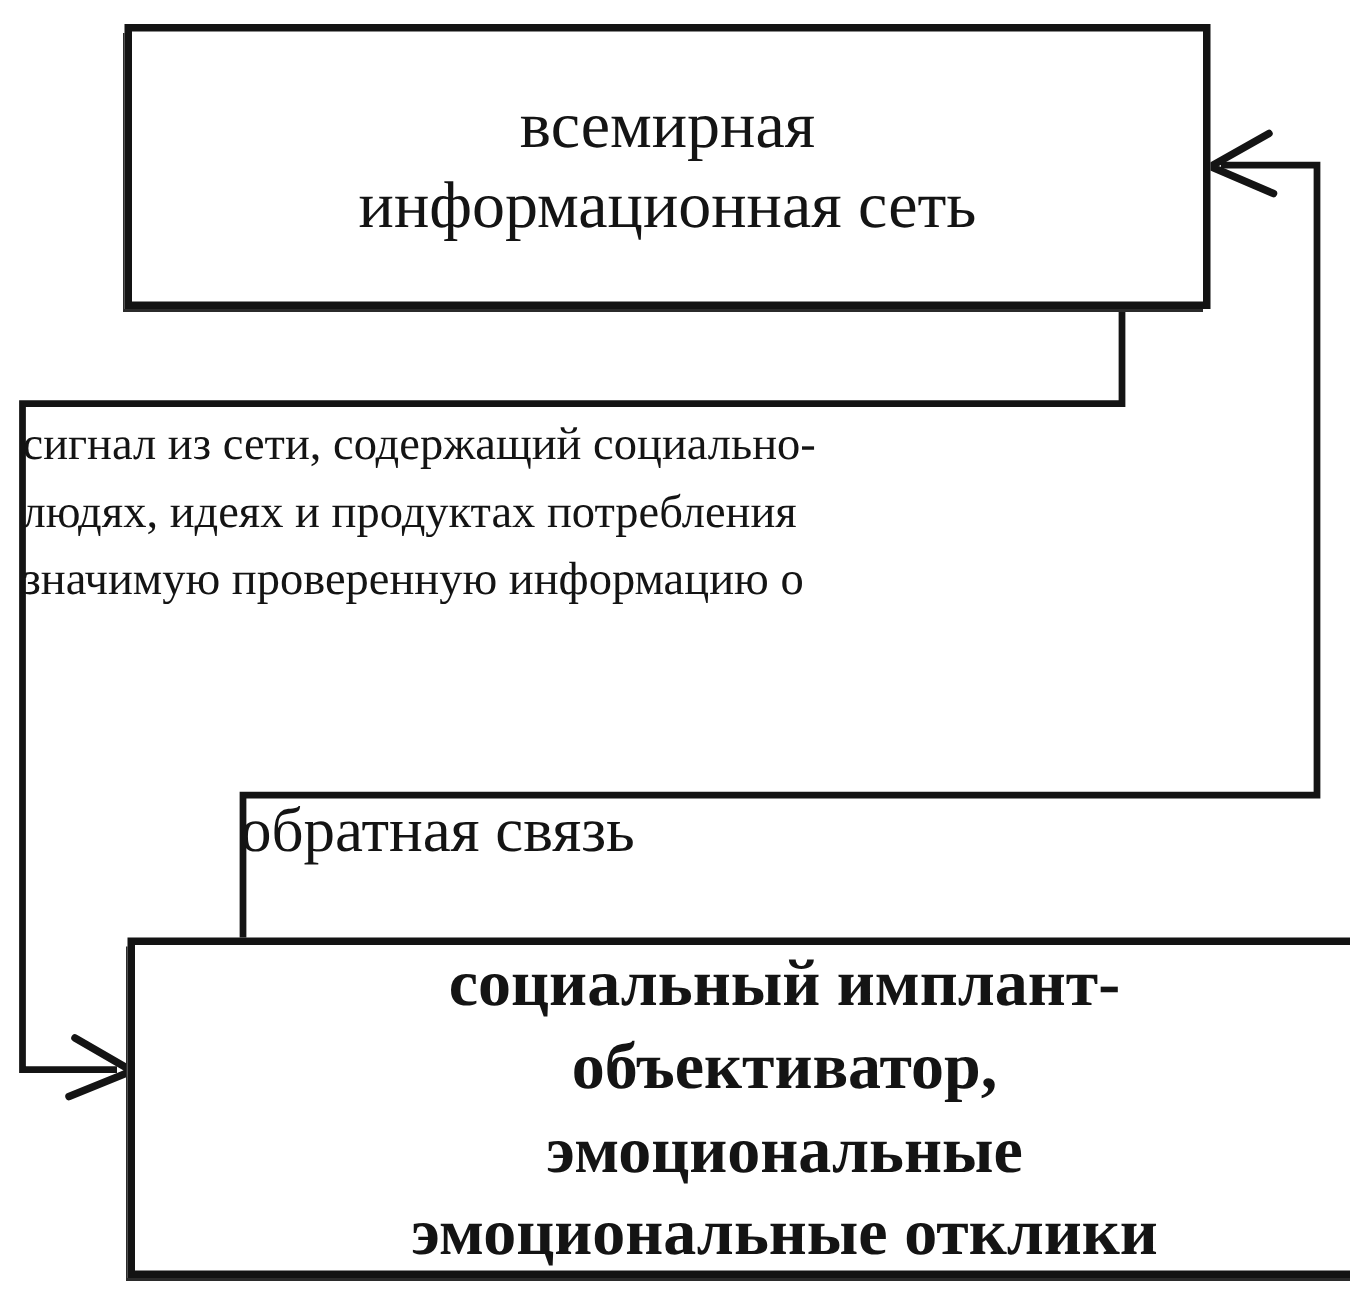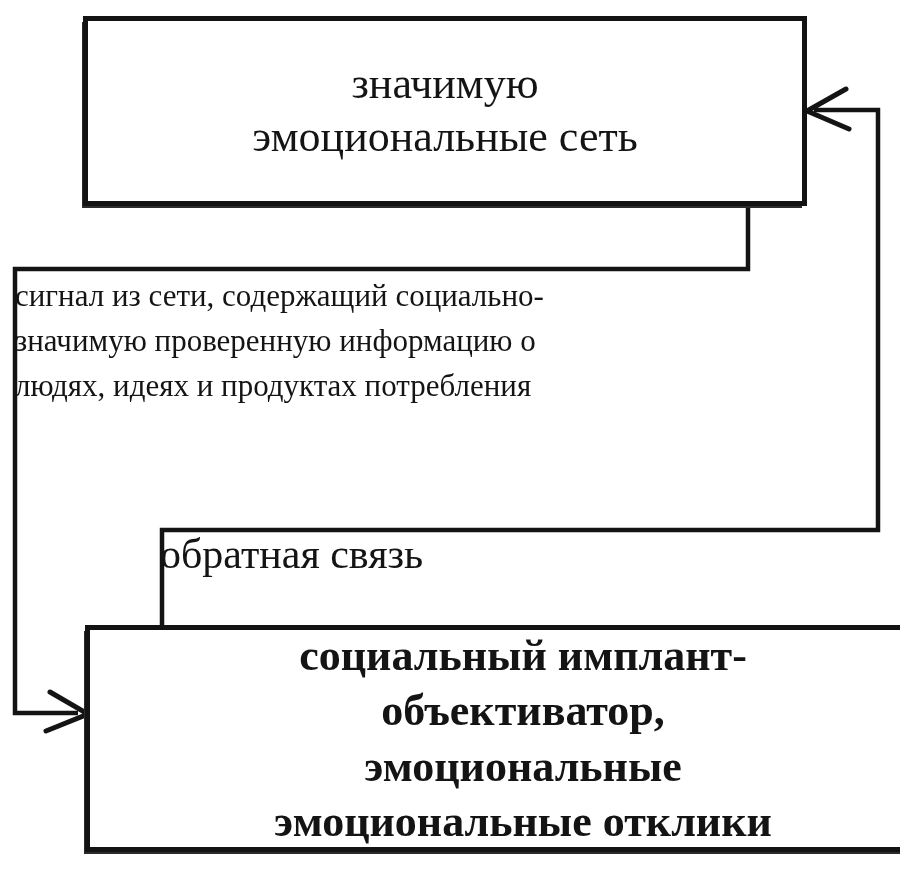--- a/index.html
+++ b/index.html
@@ -86,28 +86,28 @@
   <svg class="connectors" viewBox="0 0 900 871" xmlns="http://www.w3.org/2000/svg">
 
     <polyline points="748,208 748,269 15,269 15,713 78,713" fill="none" stroke="#141414" stroke-width="4.5"></polyline>
     <path d="M50,692 L88,714 L46,731" fill="none" stroke="#141414" stroke-width="5" stroke-linecap="round"></path>
 
     <polyline points="162,627 162,530 878,530 878,110 814,110" fill="none" stroke="#141414" stroke-width="4.5"></polyline>
     <path d="M846,89 L807,111 L849,129" fill="none" stroke="#141414" stroke-width="5" stroke-linecap="round"></path>
   </svg>
 
   <div class="node node-top">
-    <span class="line">значимую</span>
-    <span class="line">эмоциональные сеть</span>
+    <span class="line">всемирная</span>
+    <span class="line">информационная сеть</span>
   </div>
 
   <div class="signal-text">
     <span class="line">сигнал из сети, содержащий социально-</span>
+    <span class="line">людях, идеях и продуктах потребления</span>
     <span class="line">значимую проверенную информацию о</span>
-    <span class="line">людях, идеях и продуктах потребления</span>
   </div>
 
   <div class="feedback-label">обратная связь</div>
 
   <div class="node node-bottom">
     <span class="line">социальный имплант-</span>
     <span class="line">объективатор,</span>
     <span class="line">эмоциональные</span>
     <span class="line">эмоциональные отклики</span>
   </div>

